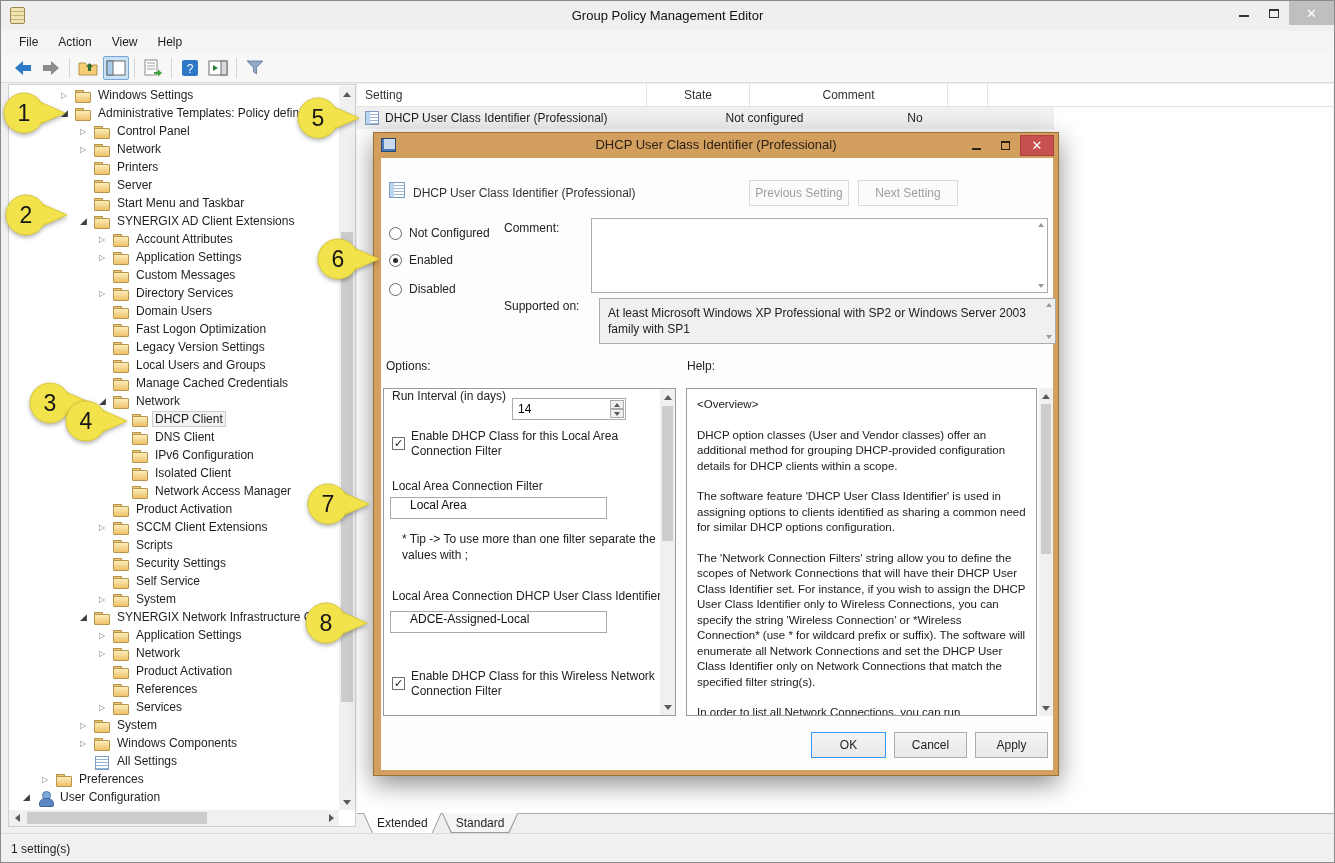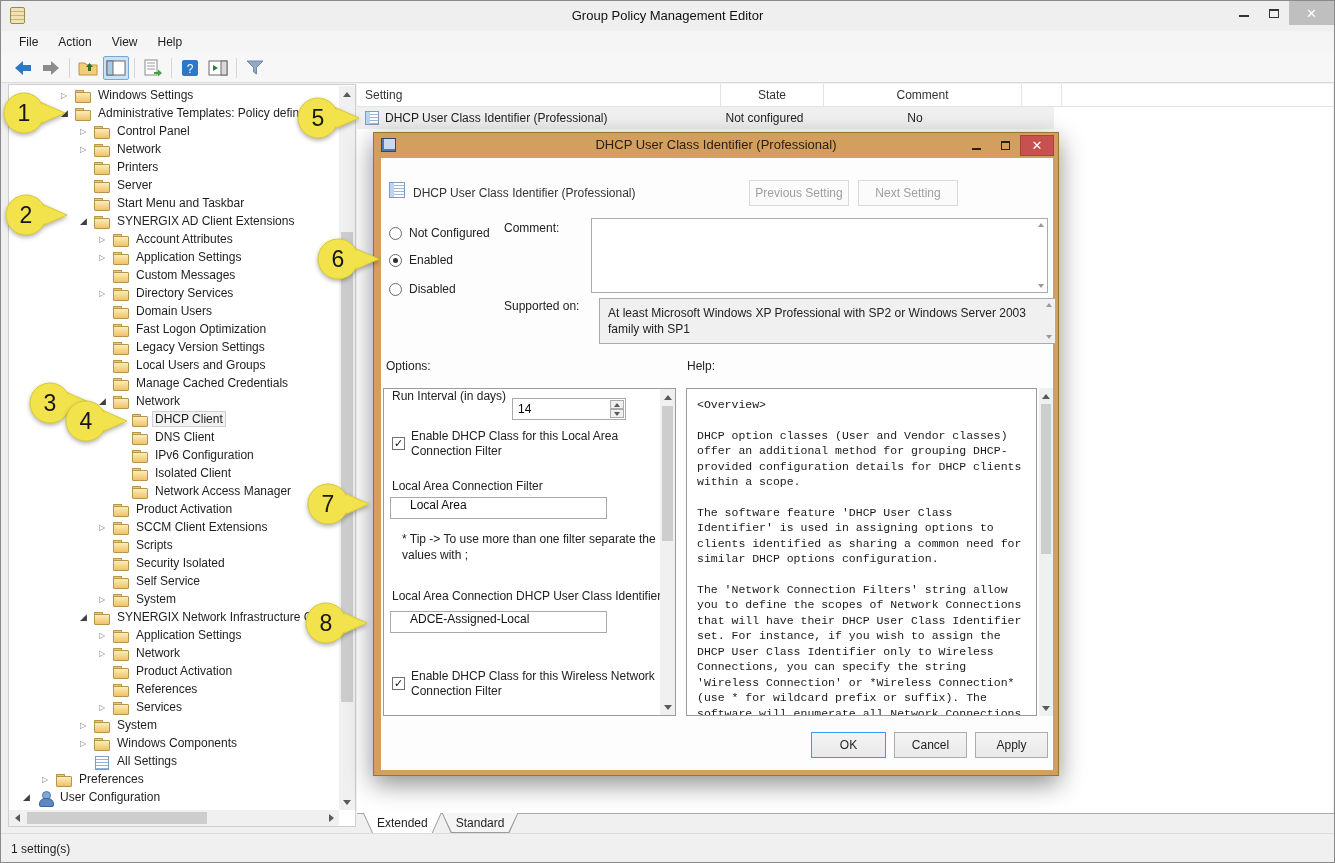--- a/index.html
+++ b/index.html
@@ -64,21 +64,21 @@
   .tri.down  { border-width:5px 4px 0 4px; border-color:#5A5A5A transparent transparent transparent; }
   .tri.left  { border-width:4px 5px 4px 0; border-color:transparent #5A5A5A transparent transparent; }
   .tri.right { border-width:4px 0 4px 5px; border-color:transparent transparent transparent #5A5A5A; }
   .tri.faint.up   { border-width:0 3px 4px 3px; border-color:transparent transparent #9A9A9A transparent; }
   .tri.faint.down { border-width:4px 3px 0 3px; border-color:#9A9A9A transparent transparent transparent; }
 
   
   .list-panel { position:absolute; left:356px; top:83px; right:1px; height:729px; background:#FFF; }
   .list-header { display:flex; height:23px; border-bottom:1px solid #E3E3E3; align-items:center; }
   .col { height:100%; display:flex; align-items:center; border-right:1px solid #E3E3E3; padding:0 8px; color:#333; }
-  .col.c1 { width:364px;text-align:center; }
+  .col.c1 { width:290px;text-align:center; }
   .col.c2 { width:103px; justify-content:center; }
   .col.c3 { width:198px; justify-content:center; }
   .col.c4 { width:40px; }
   .list-row { display:flex; height:22px; align-items:center; background:#F0F0F0; width:697px; }
   .cell { display:flex; align-items:center; padding:0 8px; }
   .cell.c1 { width:356px; }
   .cell.c2 { width:103px; justify-content:center; }
   .cell.c3 { width:198px; justify-content:center; }
   .icon-setting { position:relative; width:14px; height:14px; margin-right:6px; flex:none;
       background:repeating-linear-gradient(180deg,#FFF 0 2px,#9FB6D4 2px 3px); border:1px solid #7D9CC0; }
@@ -142,21 +142,21 @@
   .spin-btns { position:absolute; right:2px; top:2px; width:14px; height:18px; }
   .spin-btn { height:9px; background:#F0F0F0; border:1px solid #ACACAC; display:flex;
               align-items:center; justify-content:center; }
   .spin-btn .tri.up { border-width:0 3px 4px 3px; }
   .spin-btn .tri.down { border-width:4px 3px 0 3px; }
   .checkbox { position:absolute; width:13px; height:13px; border:1px solid #707070; background:#FFF;
               font-size:11px; line-height:11px; text-align:center; color:#111; }
   .cb-label { position:absolute; line-height:15px; color:#222; }
   .tip { position:absolute; line-height:16px; color:#222;margin-left:12px; }
 
-  .help-body { padding:8px 10px; font-size:11.5px; line-height:15.5px; color:#1A1A1A; overflow:hidden; height:100%;font-family:Liberation Mono, monospace; }
+  .help-body { padding:8px 10px; font-size:11.5px; line-height:15.5px; color:#1A1A1A; overflow:hidden; height:100%; }
   .help-body p { margin-bottom:15px; }
   .panel-sb { position:absolute; background:#F0F0F0; }
 
   .btn-ok { position:absolute; left:430px; top:574px; width:75px; height:26px; border-color:#3399FF; }
   .btn-cancel { position:absolute; left:513px; top:574px; width:73px; height:26px; }
   .btn-apply { position:absolute; left:594px; top:574px; width:73px; height:26px; }
 
   
   .callout { position:absolute; width:64px; height:44px; filter:drop-shadow(0 2px 2px rgba(0,0,0,.3)); z-index:50; }
 </style>
@@ -372,21 +372,21 @@
           <span class="t-label">SCCM Client Extensions</span>
         </div>
         <div class="tree-row" style="padding-left: 90px;">
           <span class="t-arrow"></span>
           <span class="ticon folder"></span>
           <span class="t-label">Scripts</span>
         </div>
         <div class="tree-row" style="padding-left: 90px;">
           <span class="t-arrow"></span>
           <span class="ticon folder"></span>
-          <span class="t-label">Security Isolated</span>
+          <span class="t-label">Security Settings</span>
         </div>
         <div class="tree-row" style="padding-left: 90px;">
           <span class="t-arrow"></span>
           <span class="ticon folder"></span>
           <span class="t-label">Self Service</span>
         </div>
         <div class="tree-row" style="padding-left: 90px;">
           <span class="t-arrow">▷</span>
           <span class="ticon folder"></span>
           <span class="t-label">System</span>

